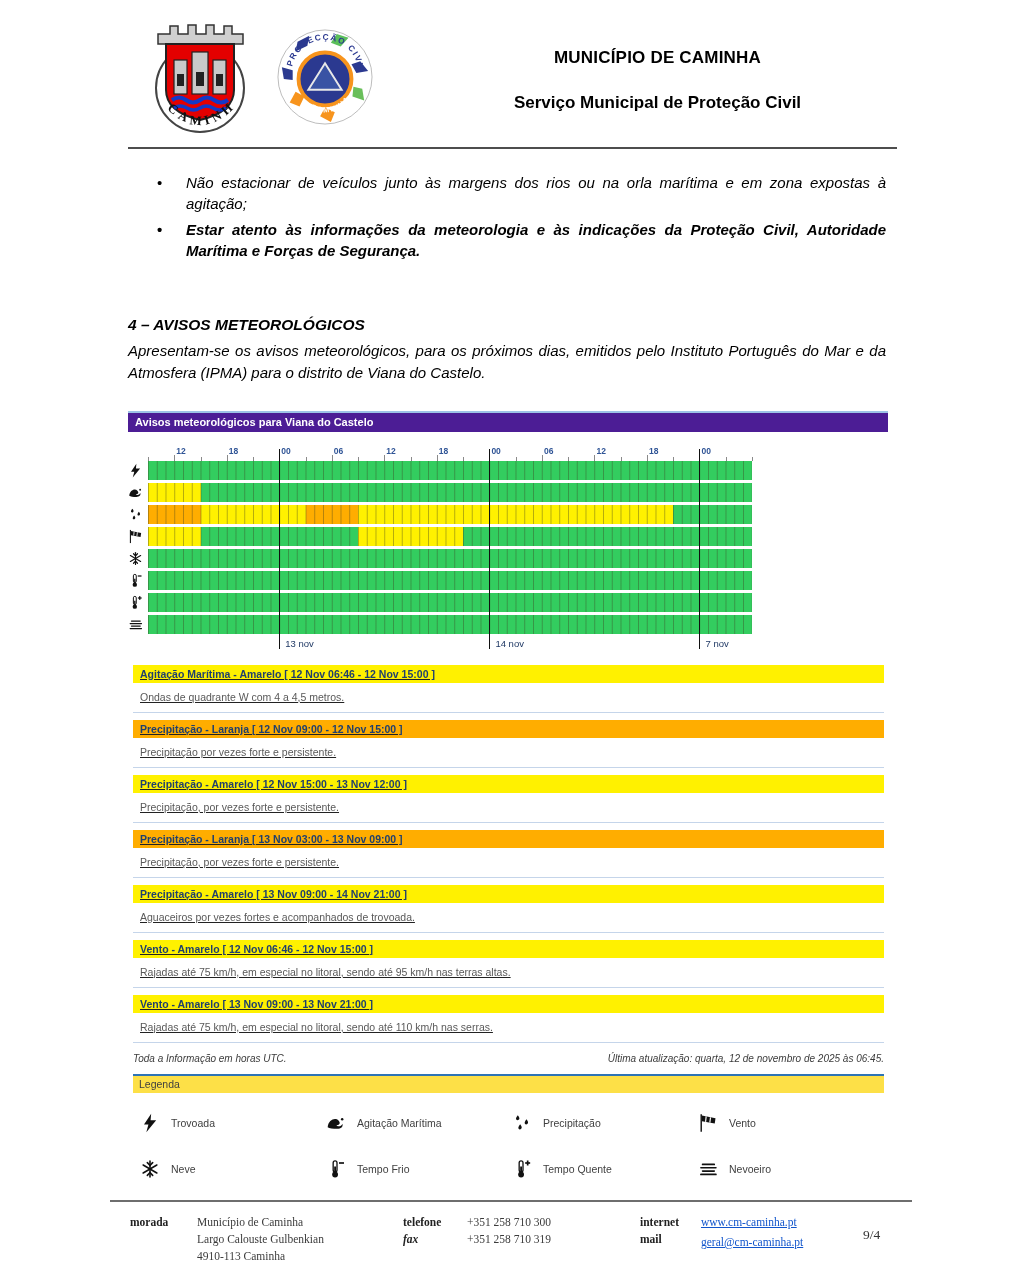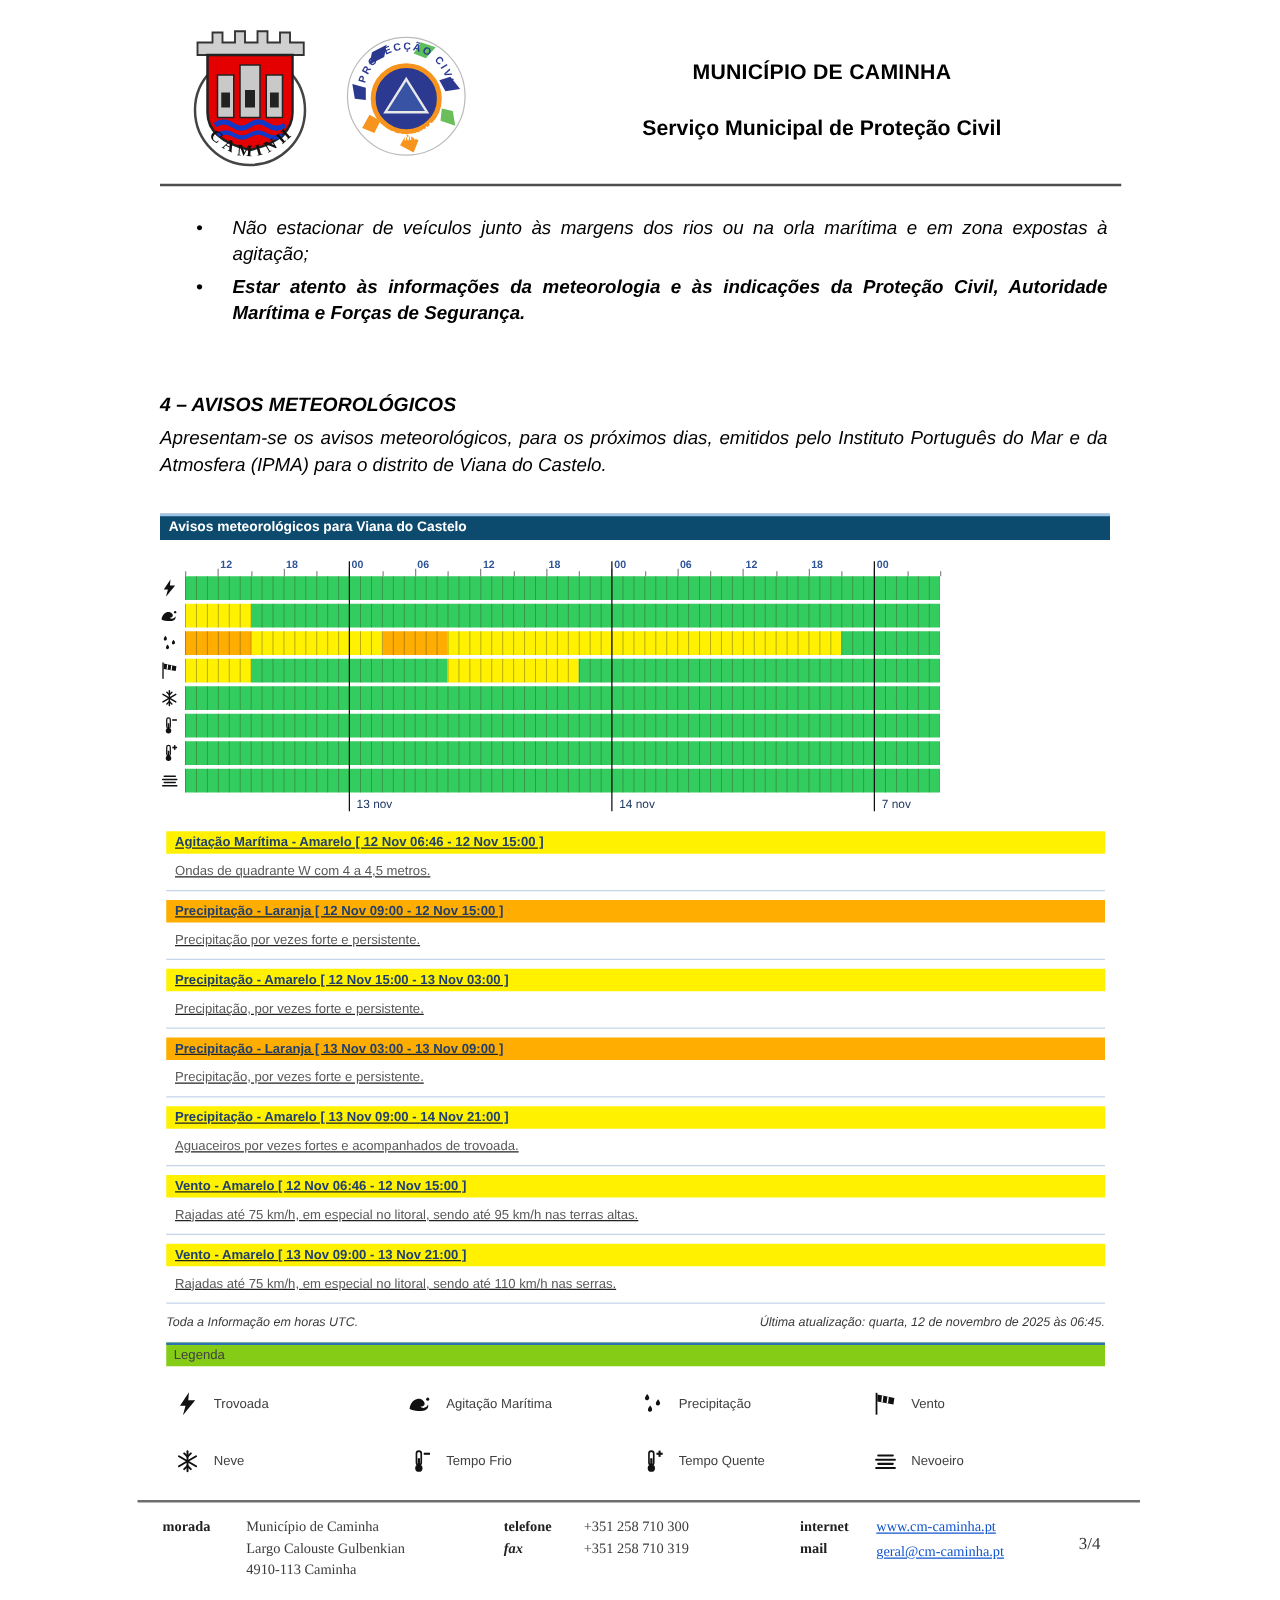--- a/index.html
+++ b/index.html
@@ -23,21 +23,21 @@
   .bullet { display:flex; font-style:italic; font-size:15px; line-height:1.42; text-align:justify; color:#000; }
   .bullet + .bullet { margin-top:4px; }
   .bullet .dot { width:31px; flex:0 0 31px; font-style:normal; font-size:15px; padding-left:2px; }
   .bullet.bold { font-weight:bold; }
   
   .sec-title { margin:55px 0 0 128px; font-size:15.5px; font-weight:bold; font-style:italic; color:#000; }
   .sec-intro { margin:6px 0 0 128px; width:758px; font-size:15px; font-style:italic;
                line-height:1.45; text-align:justify; color:#000; }
   
   .chart { position:relative; margin:27px 0 0 128px; width:760px; }
-  .chart-titlebar { height:21px; background:#0c4a6e; border-top:2px solid #9dc3e6;
+  .chart-titlebar { height:21px; background:#4c1d95; border-top:2px solid #9dc3e6;
                     color:#fff; font-size:11px; font-weight:bold; line-height:19px; padding-left:7px; }
   .axis { position:relative; margin:14px 0 0 20px; width:604px; height:15px; }
   .tick { position:absolute; bottom:0; width:1px; background:#8a8a8a; }
   .tick.major { height:6px; }
   .tick.minor { height:4px; }
   .tick-label { position:absolute; bottom:5px; font-size:8.5px; font-weight:bold; color:#2f5496; }
   .grid-area { position:relative; margin-left:0; width:624px; padding-bottom:17px; }
   .c-row { display:flex; align-items:center; height:19px; margin-bottom:3px; }
   .c-row:last-child { margin-bottom:0; }
   .c-icon { width:20px; flex:0 0 20px; display:flex; align-items:center; justify-content:flex-start; }
@@ -52,21 +52,21 @@
   .warnings { margin:11px 0 0 133px; width:751px;text-decoration:underline; }
   .warn { margin-bottom:7px; }
   .warn-bar { height:18px; line-height:18px; padding-left:7px; font-size:10.5px; font-weight:bold; color:#1f3f6e; }
   .lvl-yellow { background:#fff100; }
   .lvl-orange { background:#ffad00; }
   .warn-desc { margin:8px 0 9px 7px; font-size:10.5px; color:#595959; }
   .warn-sep { height:1px; background:#c5d5ea; }
   
   .notes { display:flex; justify-content:space-between; margin:10px 0 0 133px; width:751px;
            font-size:10px; font-style:italic; color:#3b3b3b; }
-  .legend-bar { margin:10px 0 0 133px; width:751px; height:19px; background:#84cc16;
+  .legend-bar { margin:10px 0 0 133px; width:751px; height:19px; background:#fde047;
                 border-top:2px solid #2e74b5; font-size:10.5px; color:#404040; line-height:17px; padding-left:6px; }
   .legend-grid { display:grid; grid-template-columns:repeat(4,1fr); row-gap:26px;
                  margin:20px 0 0 140px; width:744px; }
   .legend-item { display:flex; align-items:center; gap:11px; }
   .legend-item svg { width:20px; height:20px; }
   .legend-label { font-size:10.5px; color:#404040; }
   
   .f-rule { position:absolute; left:110px; right:112px; top:1200px; height:2px; background:#6e6e6e; }
   .footer { position:absolute; left:0; top:1210px; width:1024px; height:60px;
             font-family:"Liberation Serif", serif; font-size:11.5px; color:#3b3b3b; line-height:17px; }
@@ -340,21 +340,21 @@
         <div class="warn-bar lvl-yellow">Agitação Marítima - Amarelo [ 12 Nov 06:46 - 12 Nov 15:00 ]</div>
         <div class="warn-desc">Ondas de quadrante W com 4 a 4,5 metros.</div>
         <div class="warn-sep"></div>
       </div>
       <div class="warn">
         <div class="warn-bar lvl-orange">Precipitação - Laranja [ 12 Nov 09:00 - 12 Nov 15:00 ]</div>
         <div class="warn-desc">Precipitação por vezes forte e persistente.</div>
         <div class="warn-sep"></div>
       </div>
       <div class="warn">
-        <div class="warn-bar lvl-yellow">Precipitação - Amarelo [ 12 Nov 15:00 - 13 Nov 03:00 ]</div>
+        <div class="warn-bar lvl-yellow">Precipitação - Amarelo [ 12 Nov 15:00 - 13 Nov 12:00 ]</div>
         <div class="warn-desc">Precipitação, por vezes forte e persistente.</div>
         <div class="warn-sep"></div>
       </div>
       <div class="warn">
         <div class="warn-bar lvl-orange">Precipitação - Laranja [ 13 Nov 03:00 - 13 Nov 09:00 ]</div>
         <div class="warn-desc">Precipitação, por vezes forte e persistente.</div>
         <div class="warn-sep"></div>
       </div>
       <div class="warn">
         <div class="warn-bar lvl-yellow">Precipitação - Amarelo [ 13 Nov 09:00 - 14 Nov 21:00 ]</div>
@@ -476,16 +476,16 @@
       <span>4910-113 Caminha</span>
     </span>
     <span class="lab f-tel-lab">telefone</span>
     <span class="f-tel-val">+351 258 710 300</span>
     <span class="lab f-fax-lab">fax</span>
     <span class="f-fax-val">+351 258 710 319</span>
     <span class="lab f-int-lab">internet</span>
     <span class="f-int-val"><a href="#">www.cm-caminha.pt</a></span>
     <span class="lab f-mail-lab">mail</span>
     <span class="f-mail-val"><a href="#">geral@cm-caminha.pt</a></span>
-    <span class="page-num">3/4</span>
+    <span class="page-num">9/4</span>
   </div>
 
 </div>
 
 </body></html>

